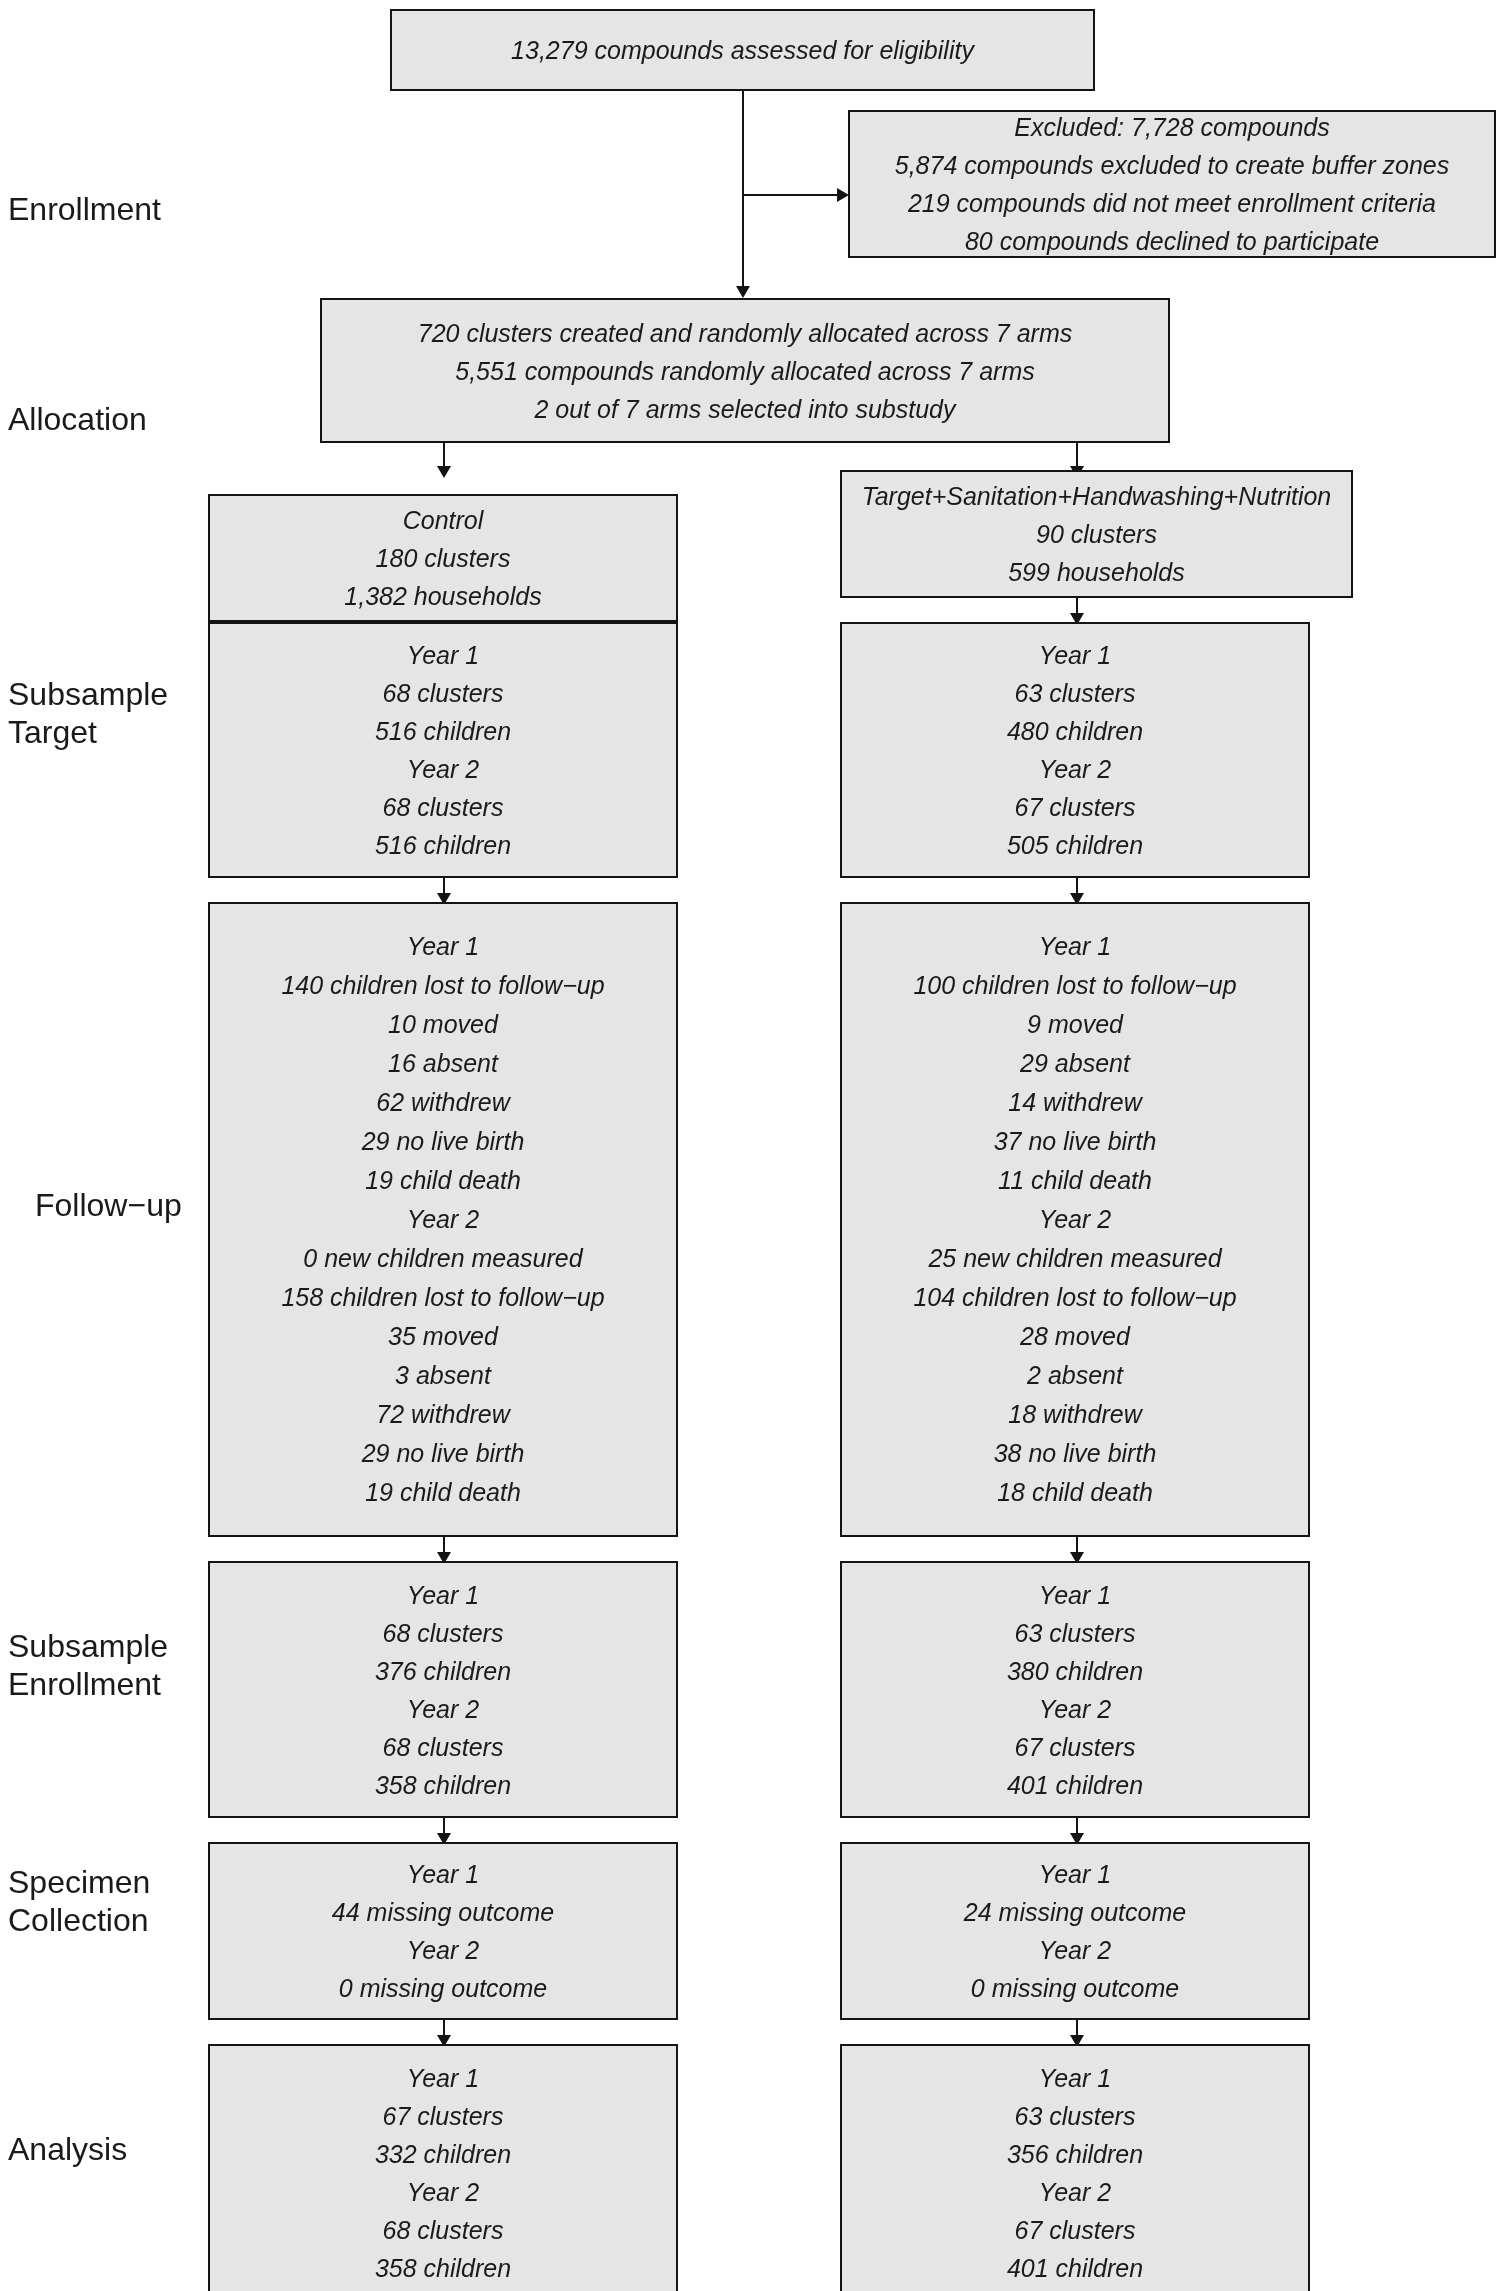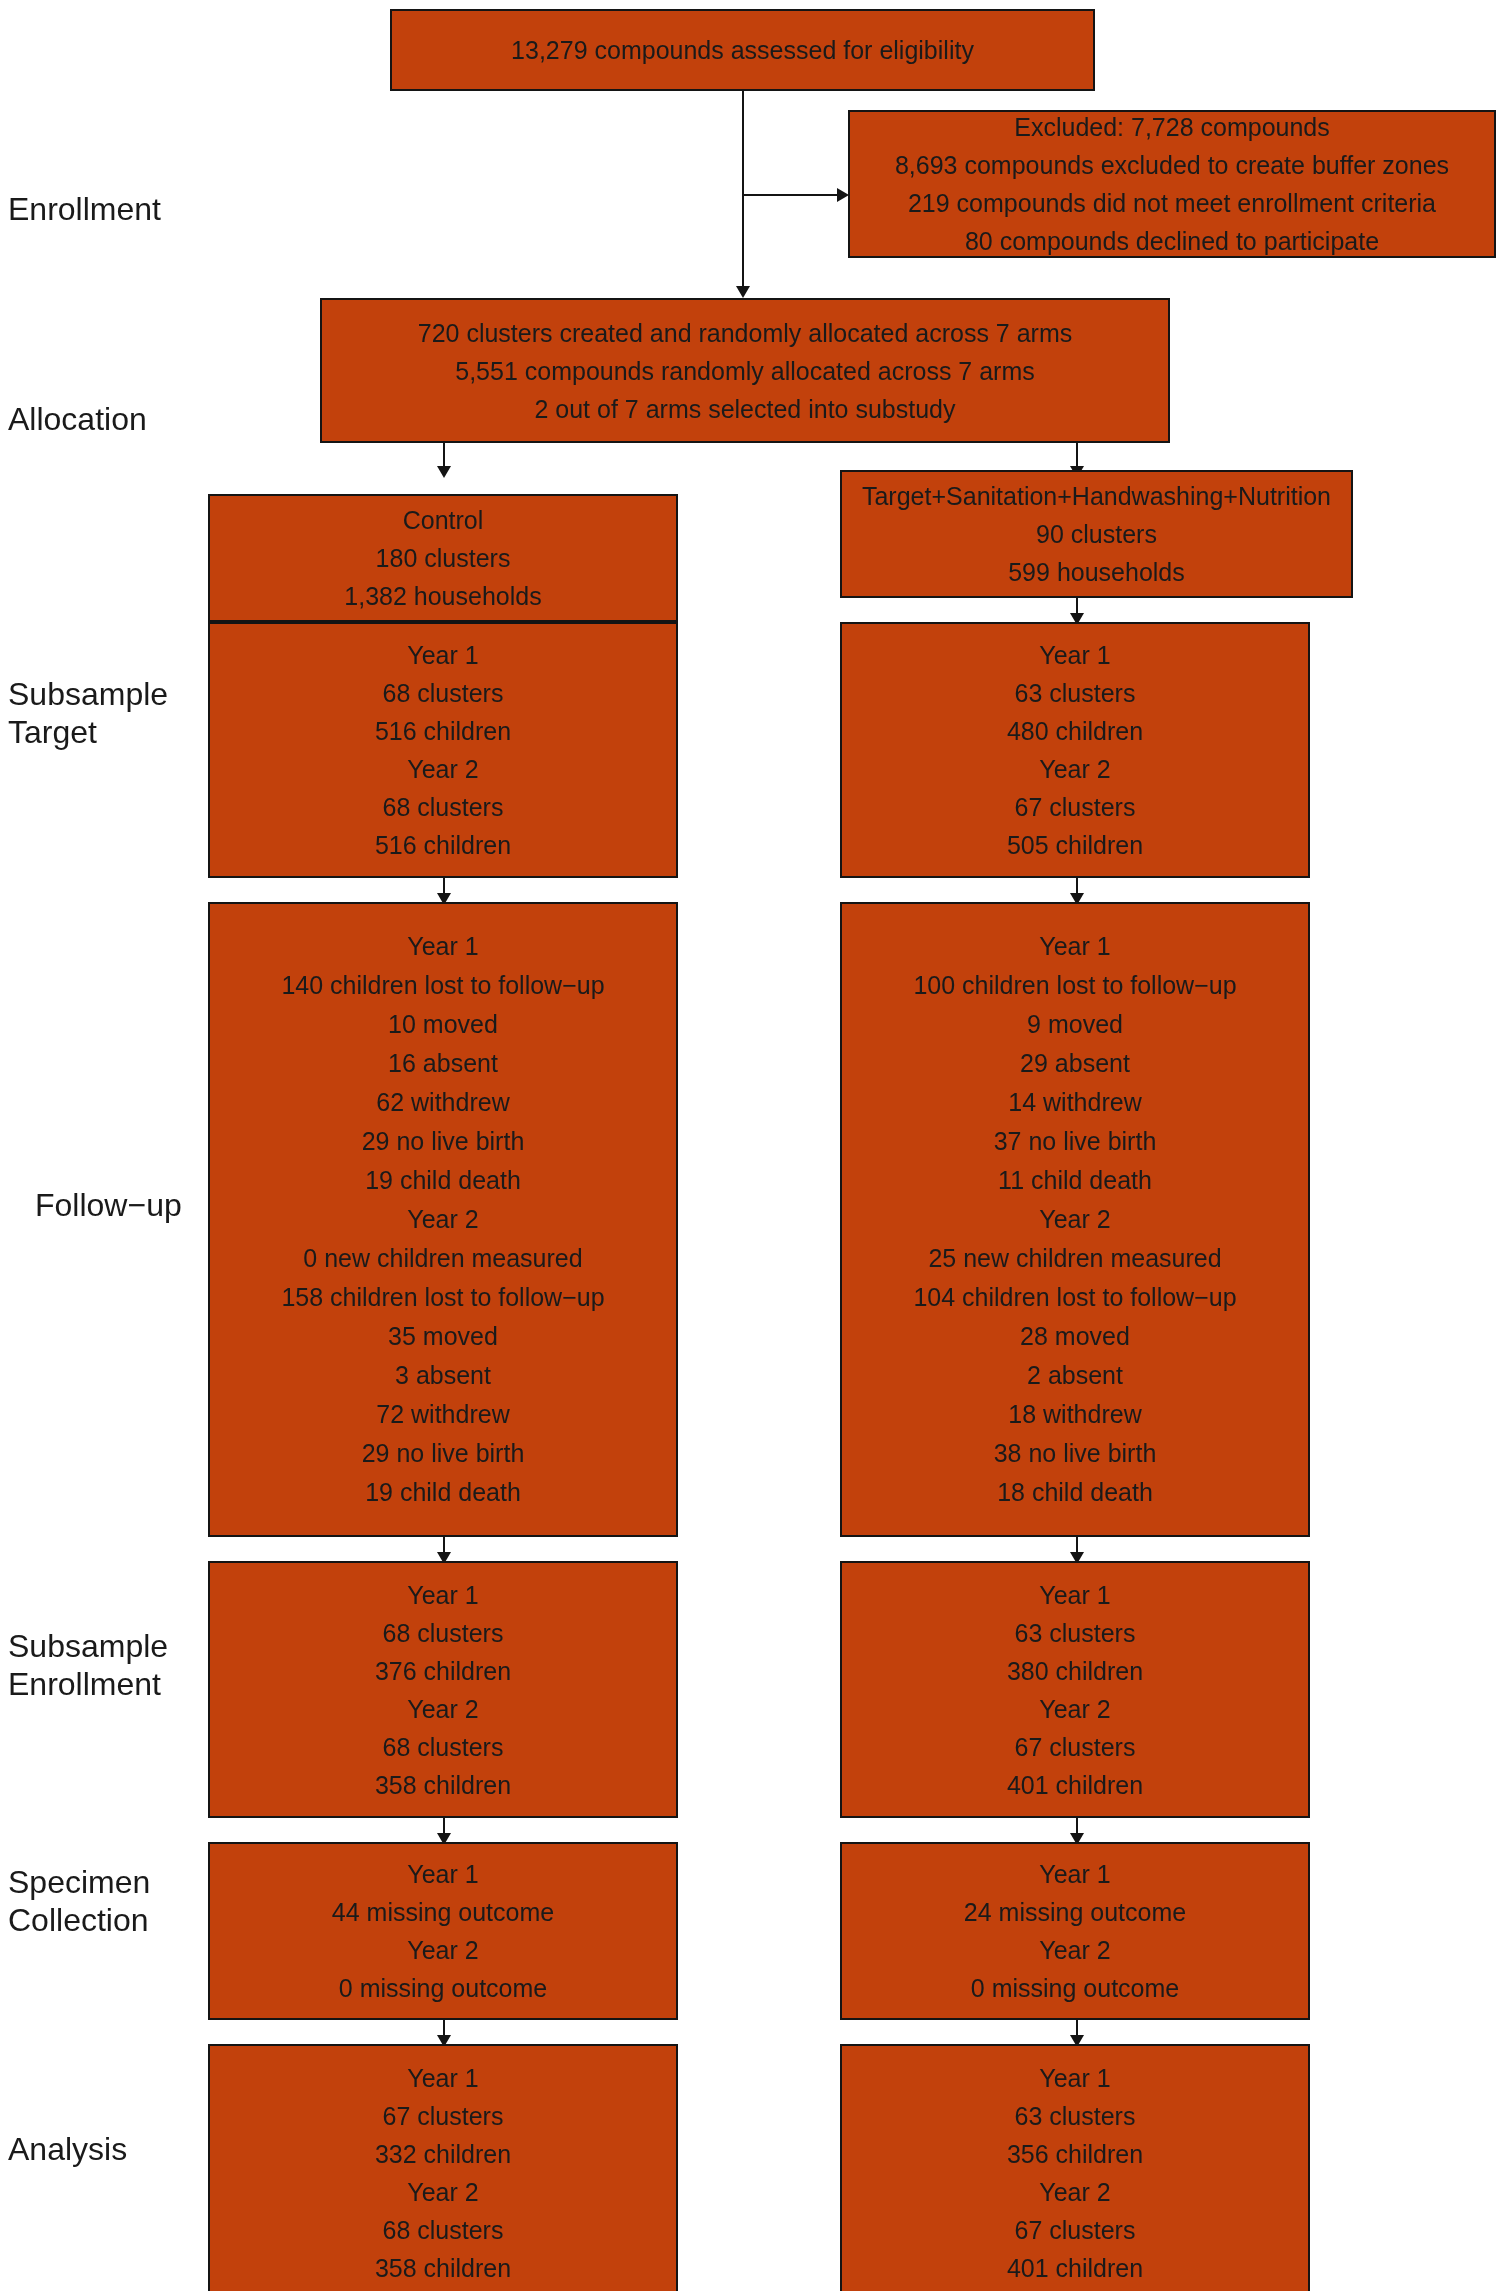--- a/index.html
+++ b/index.html
@@ -23,26 +23,27 @@
     font-size: 32px;
     line-height: 38px;
     color: #1a1a1a;
     text-align: left;
     white-space: pre-line;
   }
   .node {
     position: absolute;
     box-sizing: border-box;
     border: 2px solid #141414;
-    background: #c2410c;
+    background: #e5e5e5;
     display: flex;
     flex-direction: column;
     align-items: center;
     justify-content: center;
     text-align: right;
+    font-style: italic;
   }
   .node .line {
     font-size: 25px;
     line-height: 38px;
     white-space: nowrap;
     color: #1a1a1a;
   }
   .node.tight .line {
     line-height: 39px;
   }
@@ -129,21 +130,21 @@
 
   <div class="conn v" style="left:1076px; top:2020px; height:24px;"></div>
   <div class="arrowhead-down" style="left:1070px; top:2035px;"></div>
 
   <div class="node" style="left:390px; top:9px; width:705px; height:82px;">
     <div class="line">13,279 compounds assessed for eligibility</div>
   </div>
 
   <div class="node" style="left:848px; top:110px; width:648px; height:148px;">
     <div class="line">Excluded: 7,728 compounds</div>
-    <div class="line">8,693 compounds excluded to create buffer zones</div>
+    <div class="line">5,874 compounds excluded to create buffer zones</div>
     <div class="line">219 compounds did not meet enrollment criteria</div>
     <div class="line">80 compounds declined to participate</div>
   </div>
 
   <div class="node" style="left:320px; top:298px; width:850px; height:145px;">
     <div class="line">720 clusters created and randomly allocated across 7 arms</div>
     <div class="line">5,551 compounds randomly allocated across 7 arms</div>
     <div class="line">2 out of 7 arms selected into substudy</div>
   </div>
 

